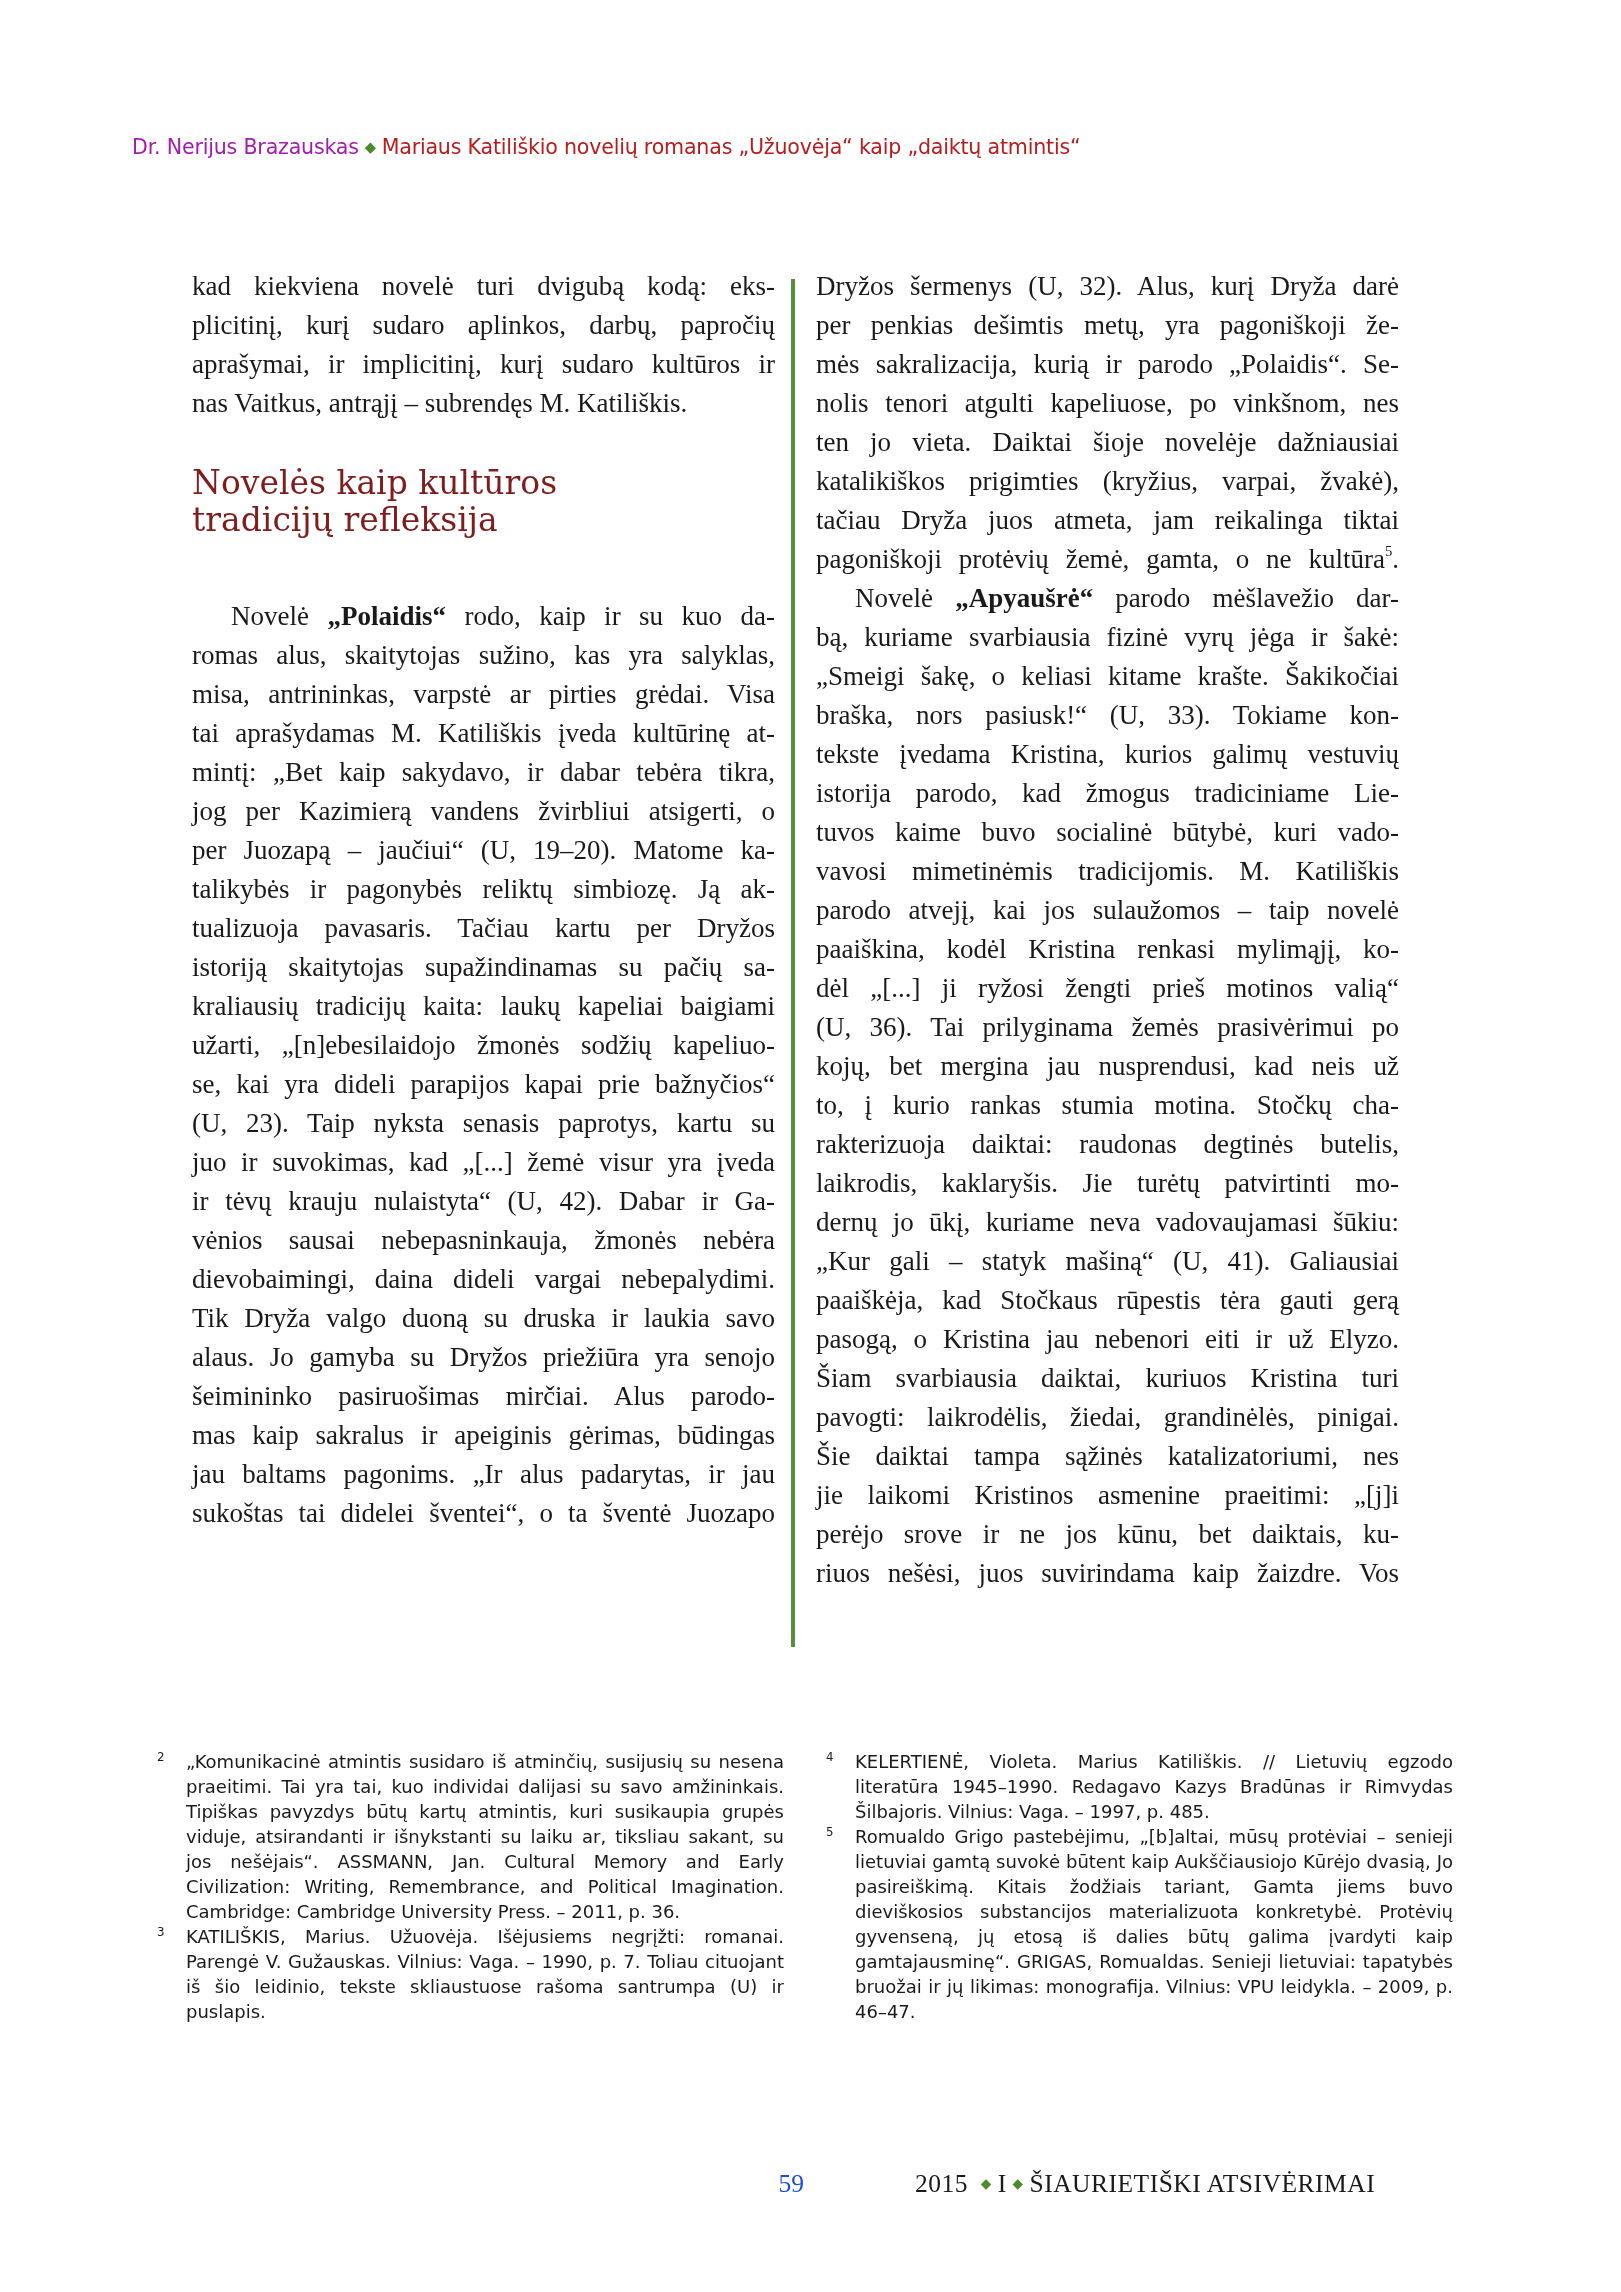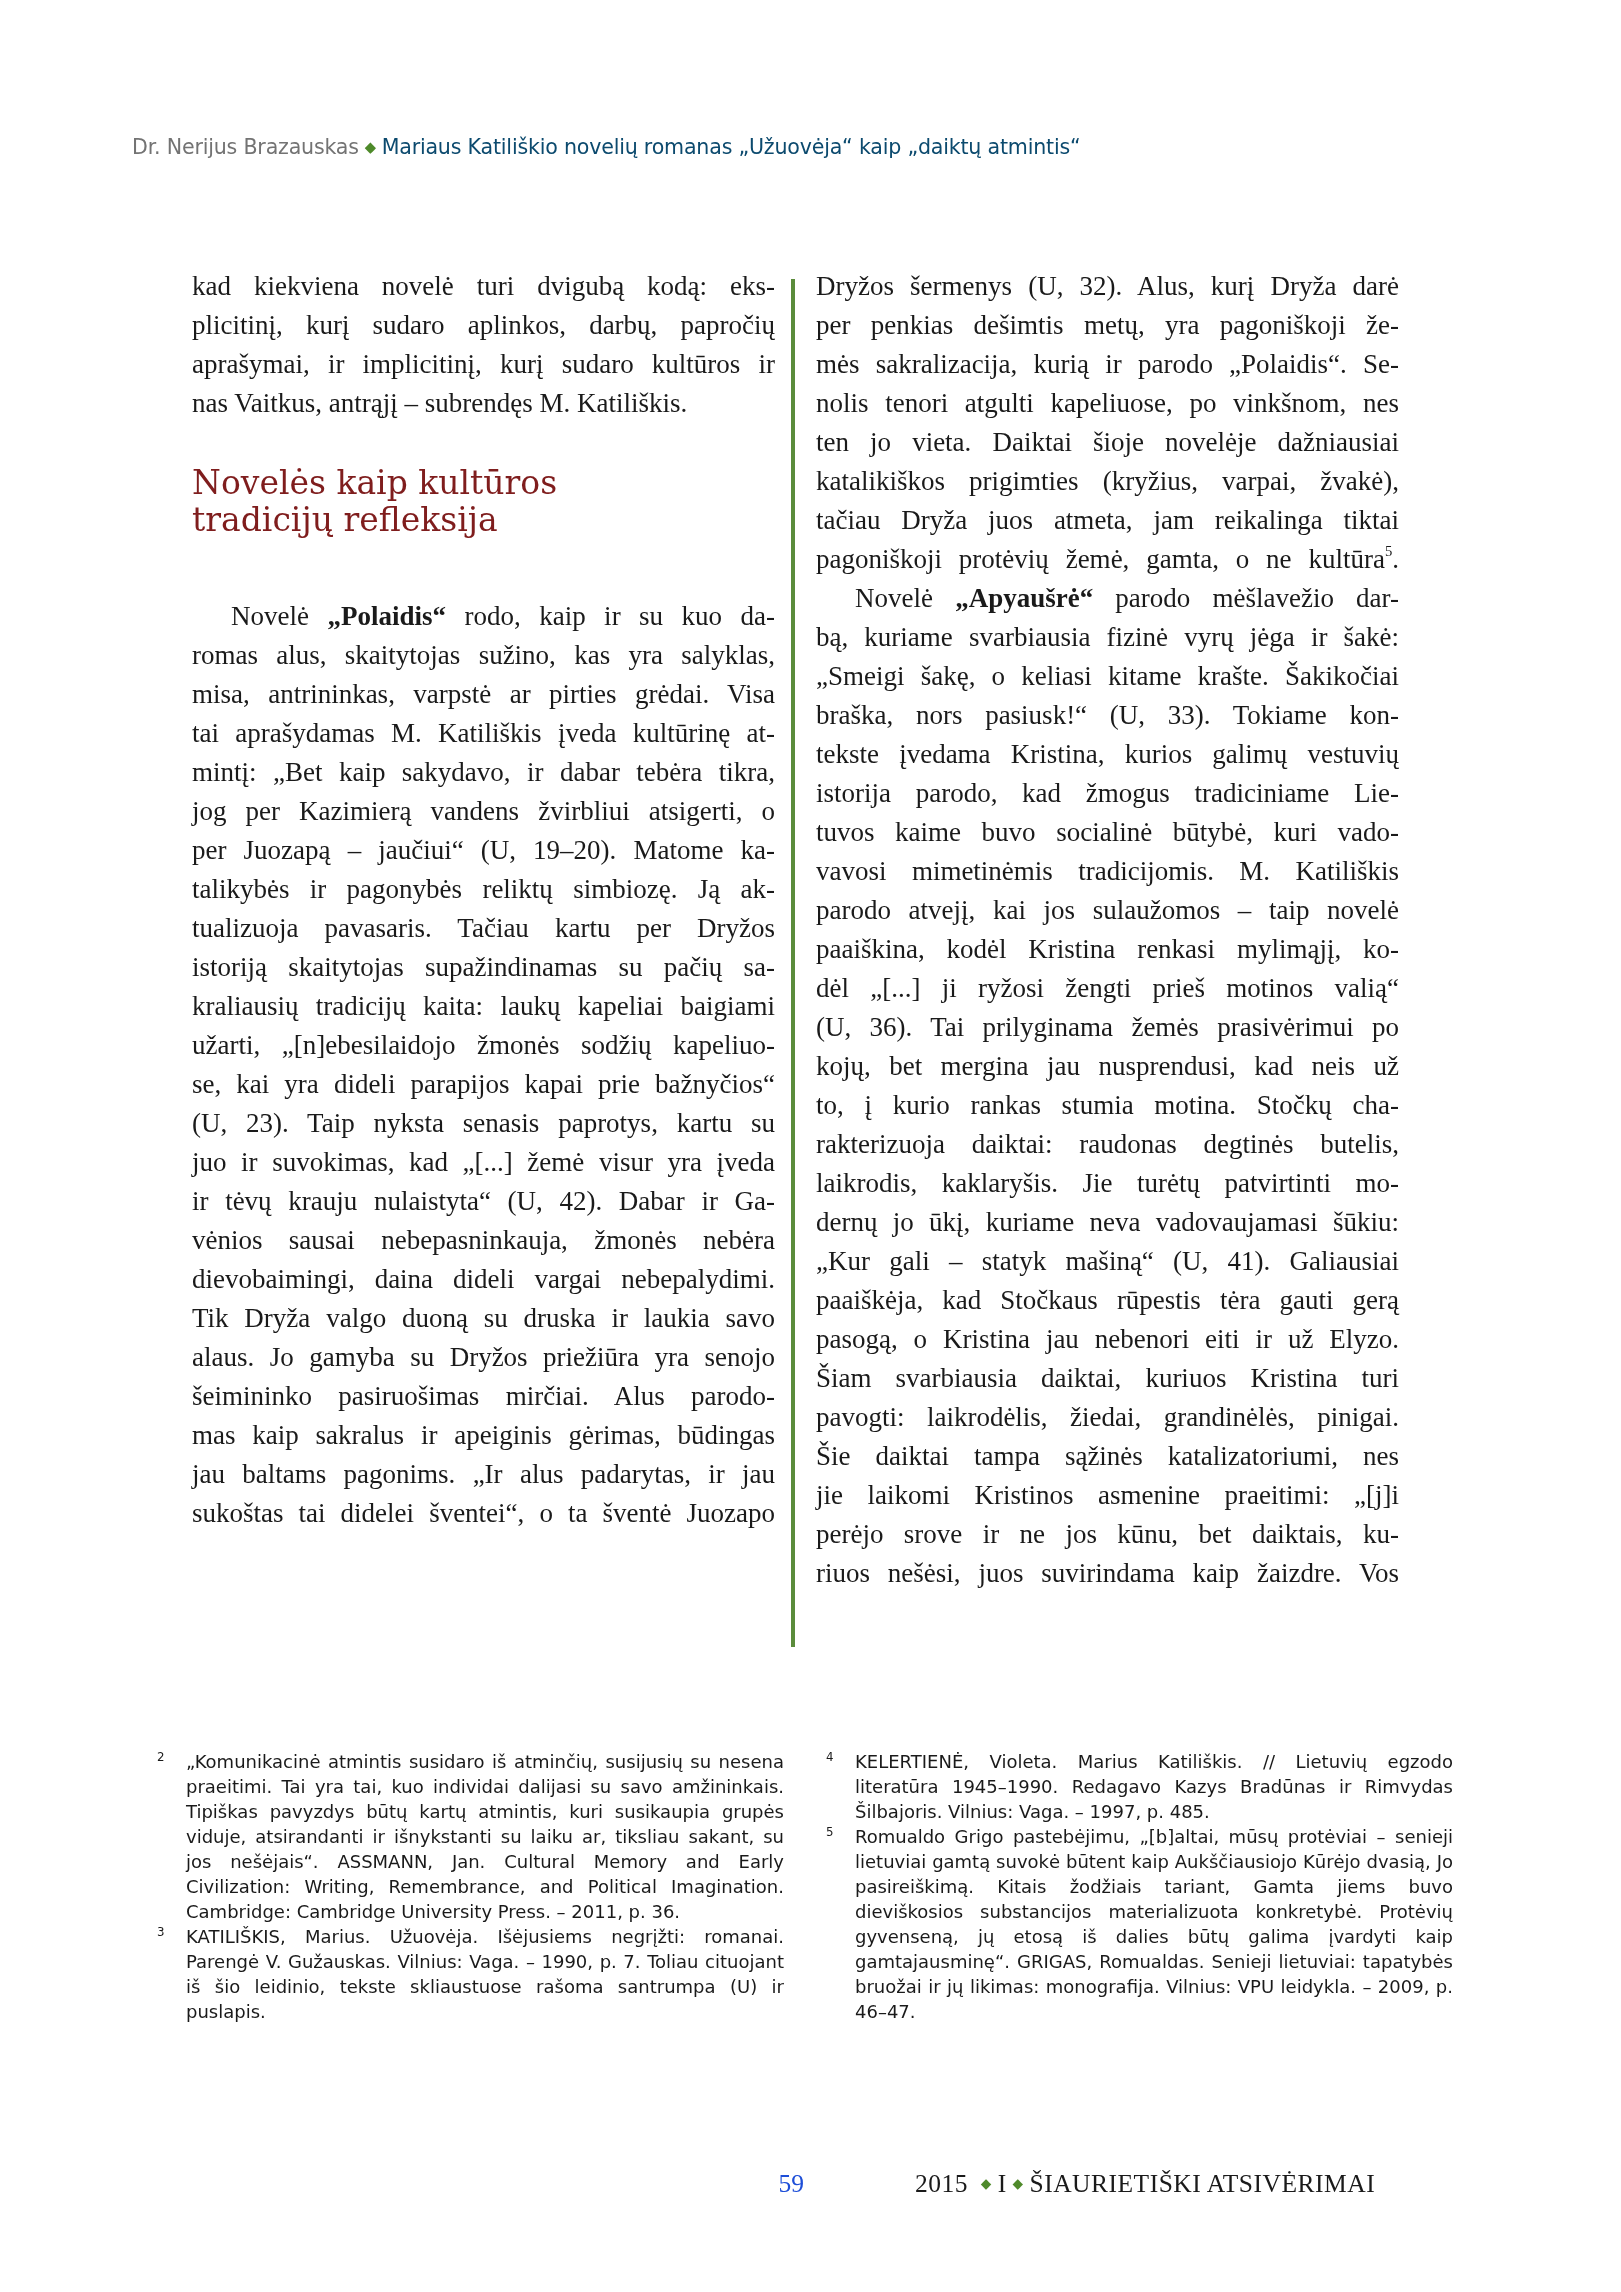--- a/index.html
+++ b/index.html
@@ -2,23 +2,23 @@
 <html><head>
 <meta charset="utf-8">
 <style>
   html, body { margin: 0; padding: 0; background: #ffffff; }
   body { width: 1621px; height: 2293px; position: relative; overflow: hidden; color: #1a1a1a; }
   .running-header {
     position: absolute; left: 132px; top: 135px; width: 1225px;
     font-family: "DejaVu Sans", sans-serif; font-size: 20.6px; letter-spacing: -0.2px;
     white-space: nowrap;
   }
-  .running-header .author { color: #737373; }
+  .running-header .author { color: #a21caf; }
   .running-header .diamond { color: #4e8a2a; font-size: 14.7px; margin: 0 5.9px; position: relative; top: -2px; }
-  .running-header .title { color: #0c4a6e; }
+  .running-header .title { color: #b91c1c; }
 
   .col {
     position: absolute; top: 267px;
     font-family: "Liberation Serif", "DejaVu Serif", serif;
     font-size: 27px; line-height: 39px; text-align: justify;
     hyphens: manual;
   }
   .col-left { left: 192px; width: 583px; }
   .col-right { left: 816px; width: 583px; }
   .col p { margin: 0; }

